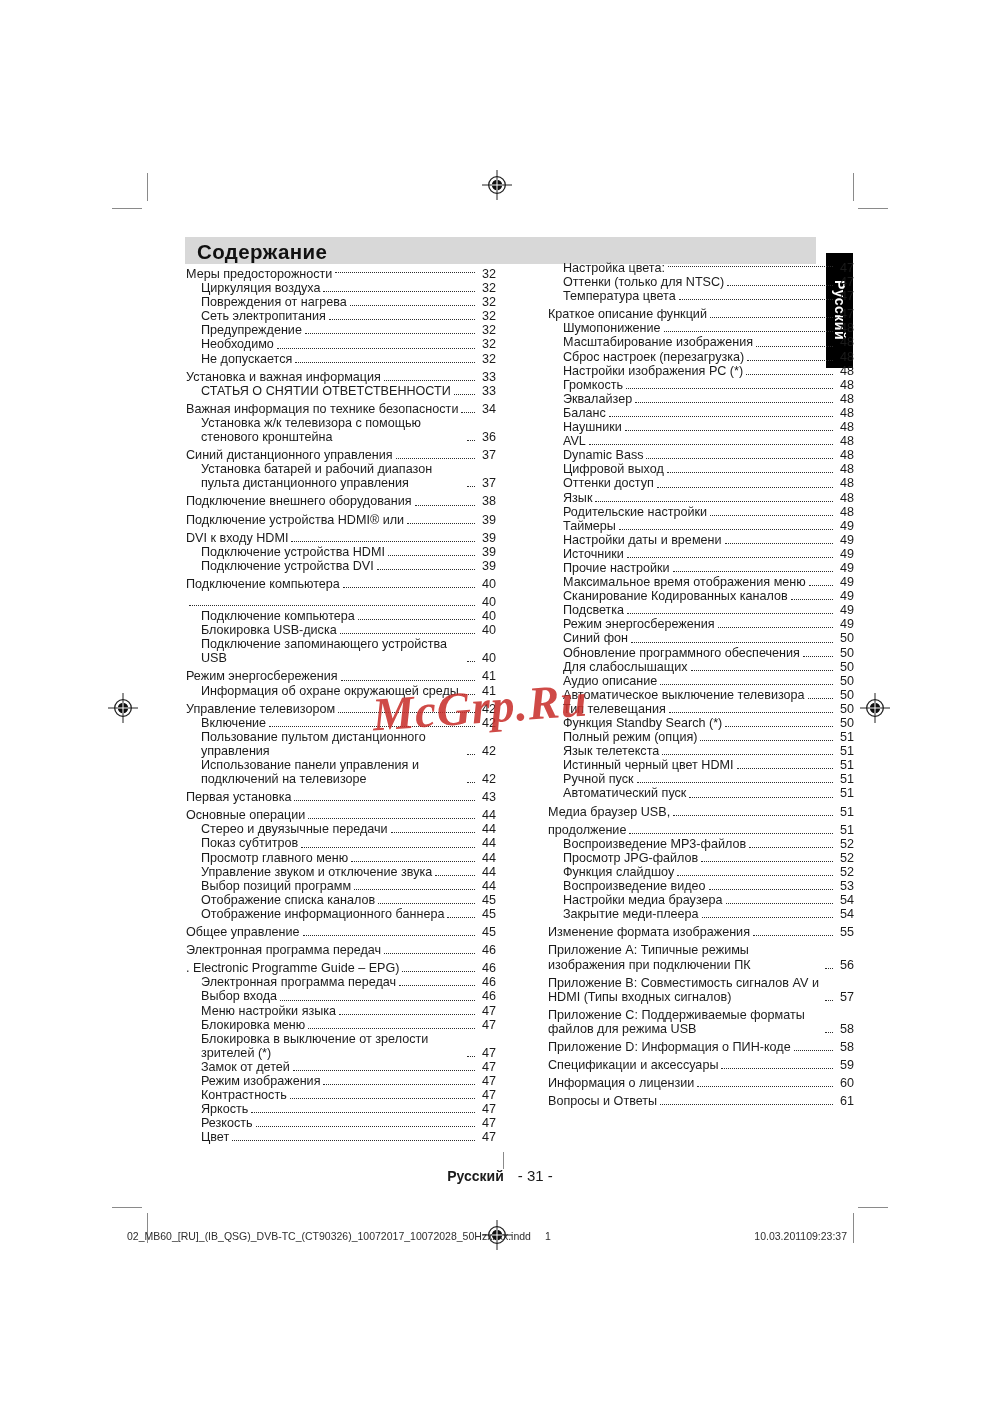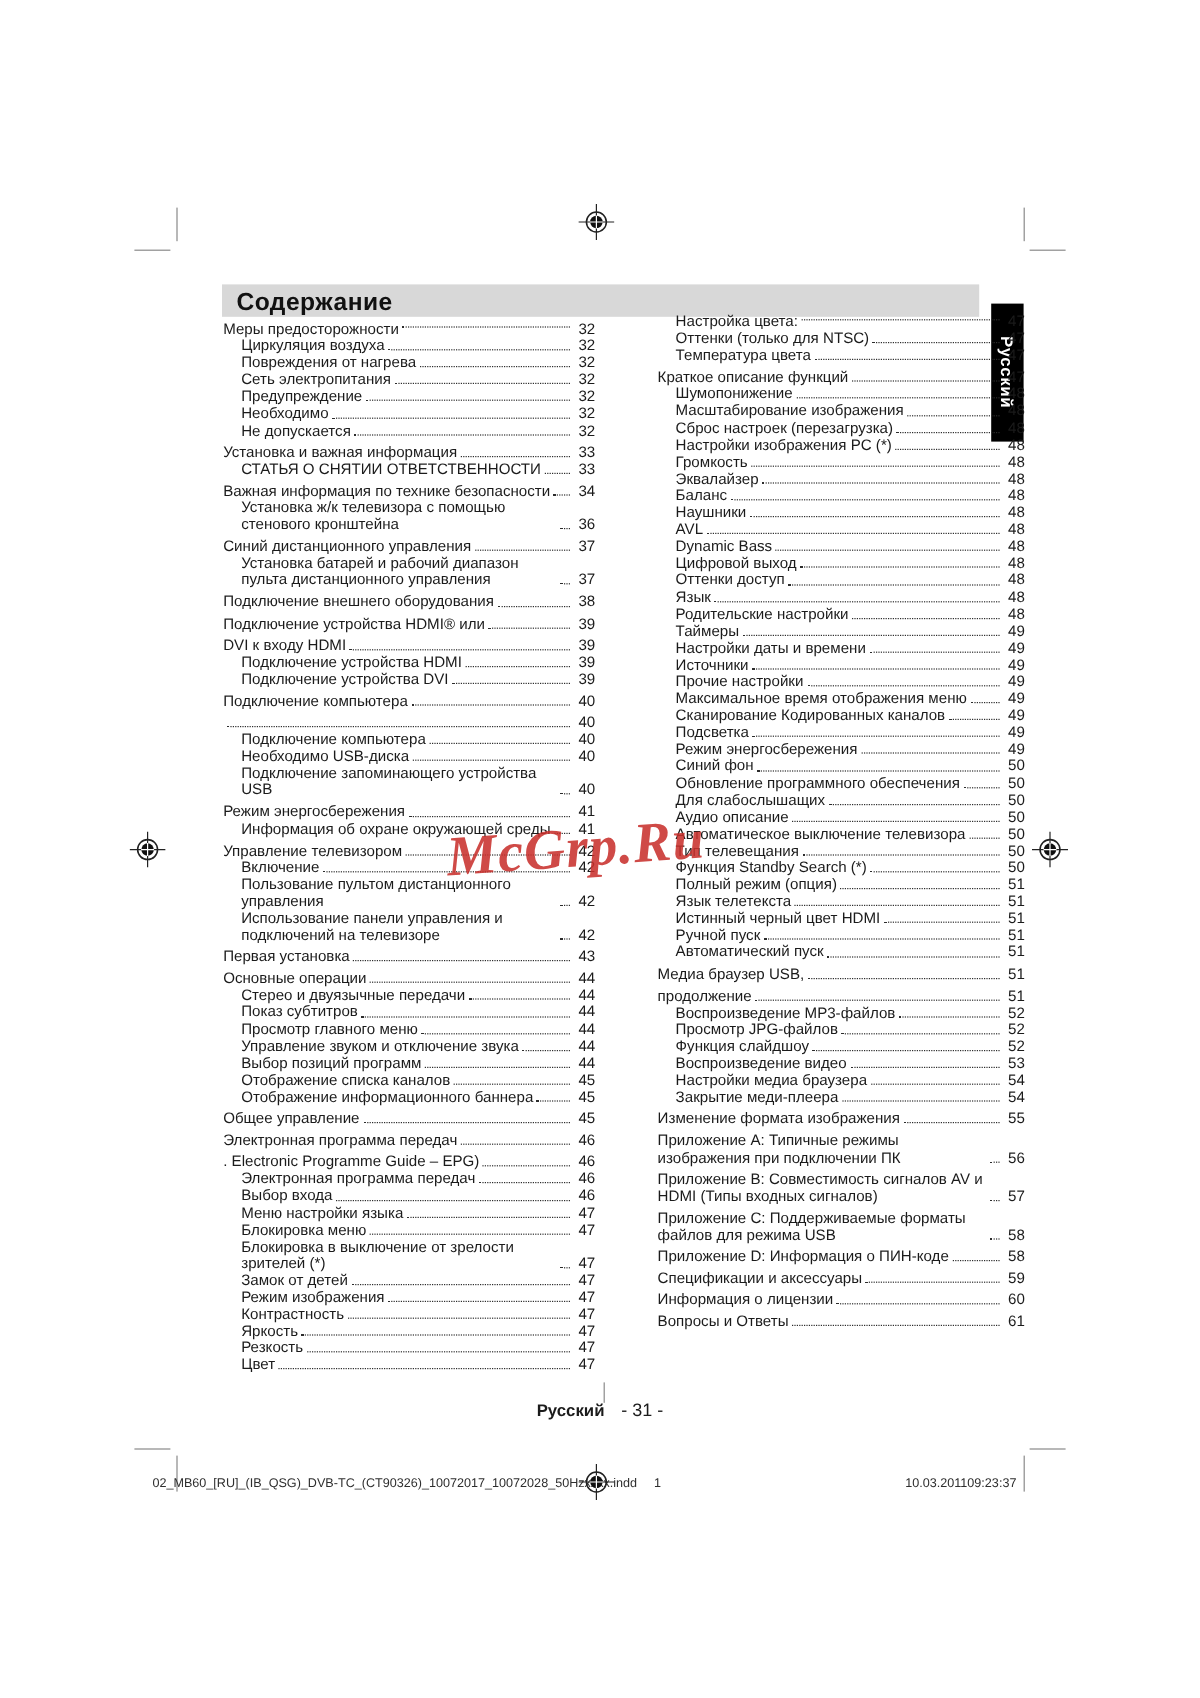--- a/index.html
+++ b/index.html
@@ -245,21 +245,21 @@
       <div class="toc-entry lvl0">
     <span class="toc-dots"></span>
     <span class="toc-page">40</span>
   </div>
       <div class="toc-entry lvl1">
     <span class="toc-label">Подключение компьютера</span>
     <span class="toc-dots"></span>
     <span class="toc-page">40</span>
   </div>
       <div class="toc-entry lvl1">
-    <span class="toc-label">Необходимо USB-диска</span>
+    <span class="toc-label">Блокировка USB-диска</span>
     <span class="toc-dots"></span>
     <span class="toc-page">40</span>
   </div>
       <div class="toc-entry lvl1">
     <span class="toc-label">Подключение запоминающего устройства USB</span>
     <span class="toc-dots"></span>
     <span class="toc-page">40</span>
   </div>
       <div class="toc-entry lvl0">
     <span class="toc-label">Режим энергосбережения</span>

